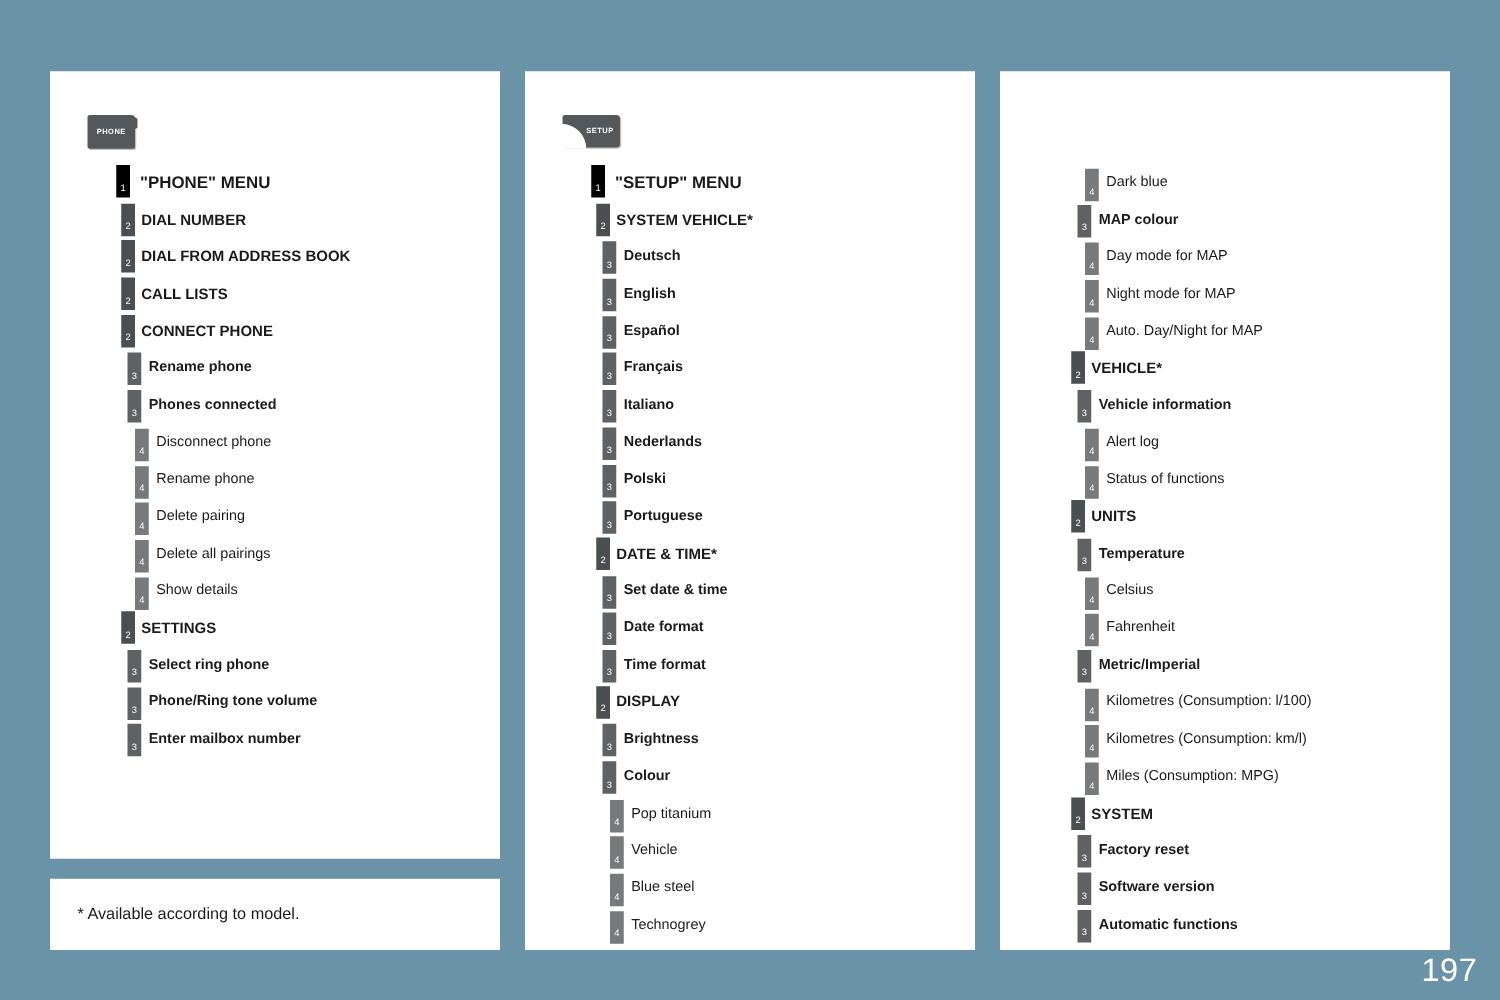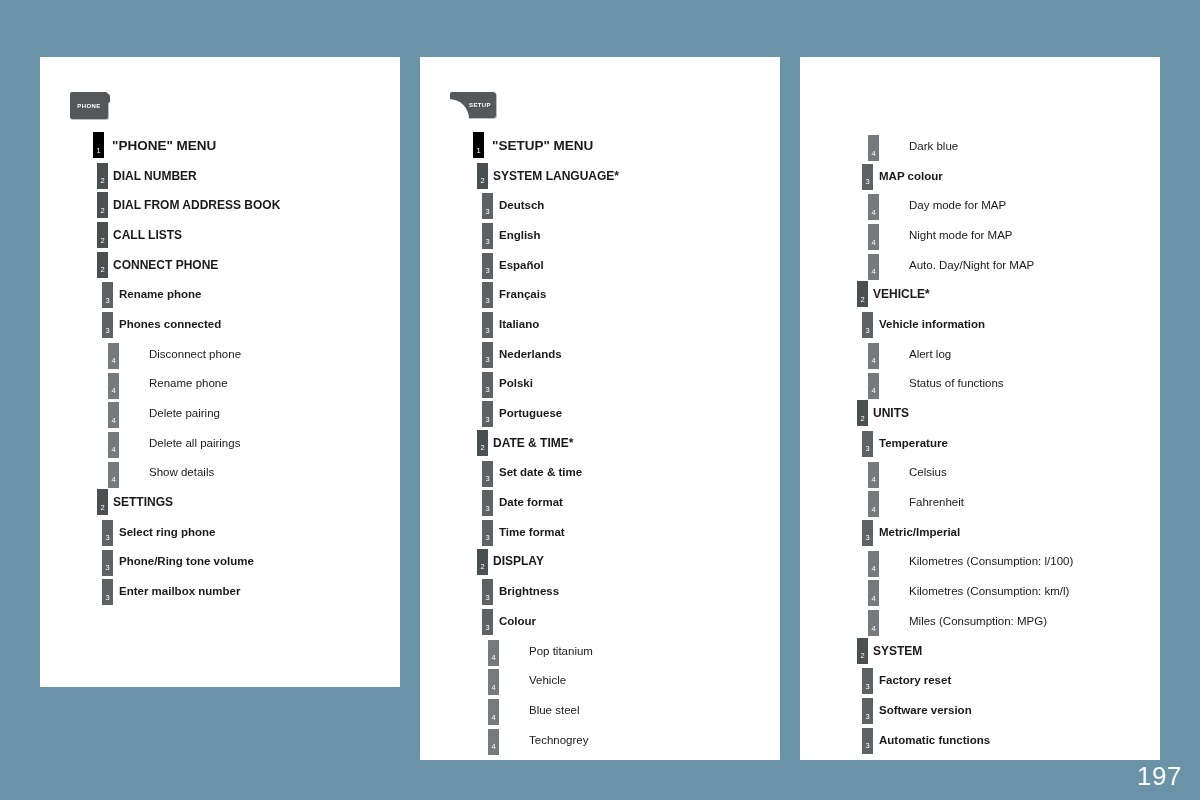--- a/index.html
+++ b/index.html
@@ -138,21 +138,21 @@
   
   .lvl-2 .lvl-badge { left: 57px; top: 2px;  background: #4a4f52; }
   .lvl-2 .menu-label{ margin-left: 73px; font-size: 12px; font-weight: bold; }
 
   
   .lvl-3 .lvl-badge { left: 62px; top: 3px;  background: #5e6265; }
   .lvl-3 .menu-label{ margin-left: 79px; font-size: 11.5px; font-weight: bold; text-align: right; }
 
   
   .lvl-4 .lvl-badge { left: 68px; top: 4px;  background: #767a7d; }
-  .lvl-4 .menu-label{ margin-left: 109px; font-size: 11.5px; font-weight: normal; }
+  .lvl-4 .menu-label{ margin-left: 85px; font-size: 11.5px; font-weight: normal; }
 
   
   .note-text {
     position: absolute;
     left: 22px;
     top: 20px;
     font-size: 13px;
     color: #1a1a1a;
     font-family: "Liberation Sans", sans-serif;
   }
@@ -254,21 +254,21 @@
         <span class="menu-icon-label">SETUP</span>
       </div>
     </div>
     <div class="menu-list">
         <div class="menu-row lvl-1">
           <span class="lvl-badge">1</span>
           <span class="menu-label">"SETUP" MENU</span>
         </div>
         <div class="menu-row lvl-2">
           <span class="lvl-badge">2</span>
-          <span class="menu-label">SYSTEM LANGUAGE*</span>
+          <span class="menu-label">SYSTEM VEHICLE*</span>
         </div>
         <div class="menu-row lvl-3">
           <span class="lvl-badge">3</span>
           <span class="menu-label">Deutsch</span>
         </div>
         <div class="menu-row lvl-3">
           <span class="lvl-badge">3</span>
           <span class="menu-label">English</span>
         </div>
         <div class="menu-row lvl-3">
@@ -424,16 +424,19 @@
           <span class="lvl-badge">3</span>
           <span class="menu-label">Software version</span>
         </div>
         <div class="menu-row lvl-3">
           <span class="lvl-badge">3</span>
           <span class="menu-label">Automatic functions</span>
         </div>
       </div>
   </div>
 
+  <div class="panel" id="panel-note">
+    <div class="note-text">* Available according to model.</div>
+  </div>
 
   <div class="page-number">197</div>
 
 </div>
 
 </body></html>

